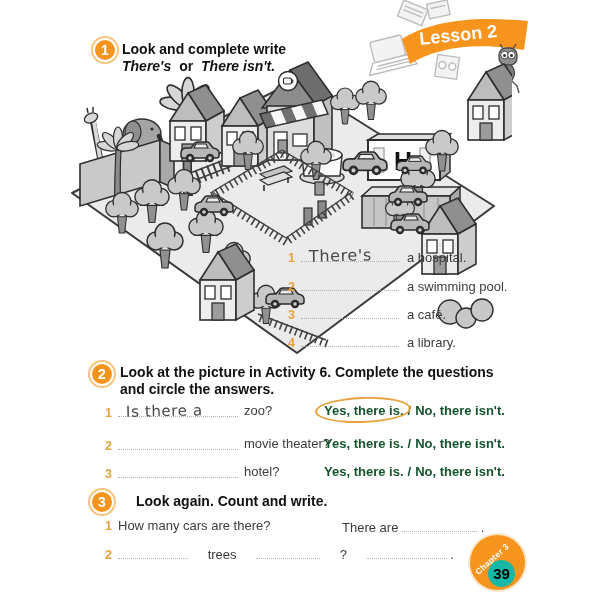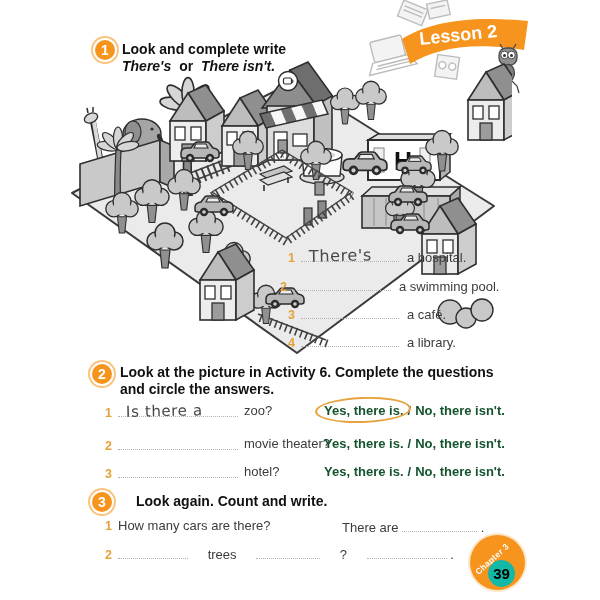--- a/index.html
+++ b/index.html
@@ -283,21 +283,21 @@
     <use xlink:href="#car" href="#car" transform="translate(282,96) scale(1.15)"></use>
     <use xlink:href="#car" href="#car" transform="translate(336,100) scale(.9)"></use>
     <use xlink:href="#car" href="#car" transform="translate(368,130) scale(-1,1)"></use>
     <use xlink:href="#car" href="#car" transform="translate(330,158)"></use>
   </svg>
 
   <div>
     <div class="row" style="left:283px;top:248px">
       <span class="num">1</span><span class="dots w98"><span class="hand" style="font-size:16px">There's</span></span><span class="lbl">a hospital.</span>
     </div>
-    <div class="row" style="left:275px;top:277px">
+    <div class="row" style="left:283px;top:277px">
       <span class="num">2</span><span class="dots w98"><span class="hand"></span></span><span class="lbl">a swimming pool.</span>
     </div>
     <div class="row" style="left:283px;top:305px">
       <span class="num">3</span><span class="dots w98"><span class="hand"></span></span><span class="lbl">a café.</span>
     </div>
     <div class="row" style="left:283px;top:333px">
       <span class="num">4</span><span class="dots w98"><span class="hand"></span></span><span class="lbl">a library.</span>
     </div>
   </div>
 

